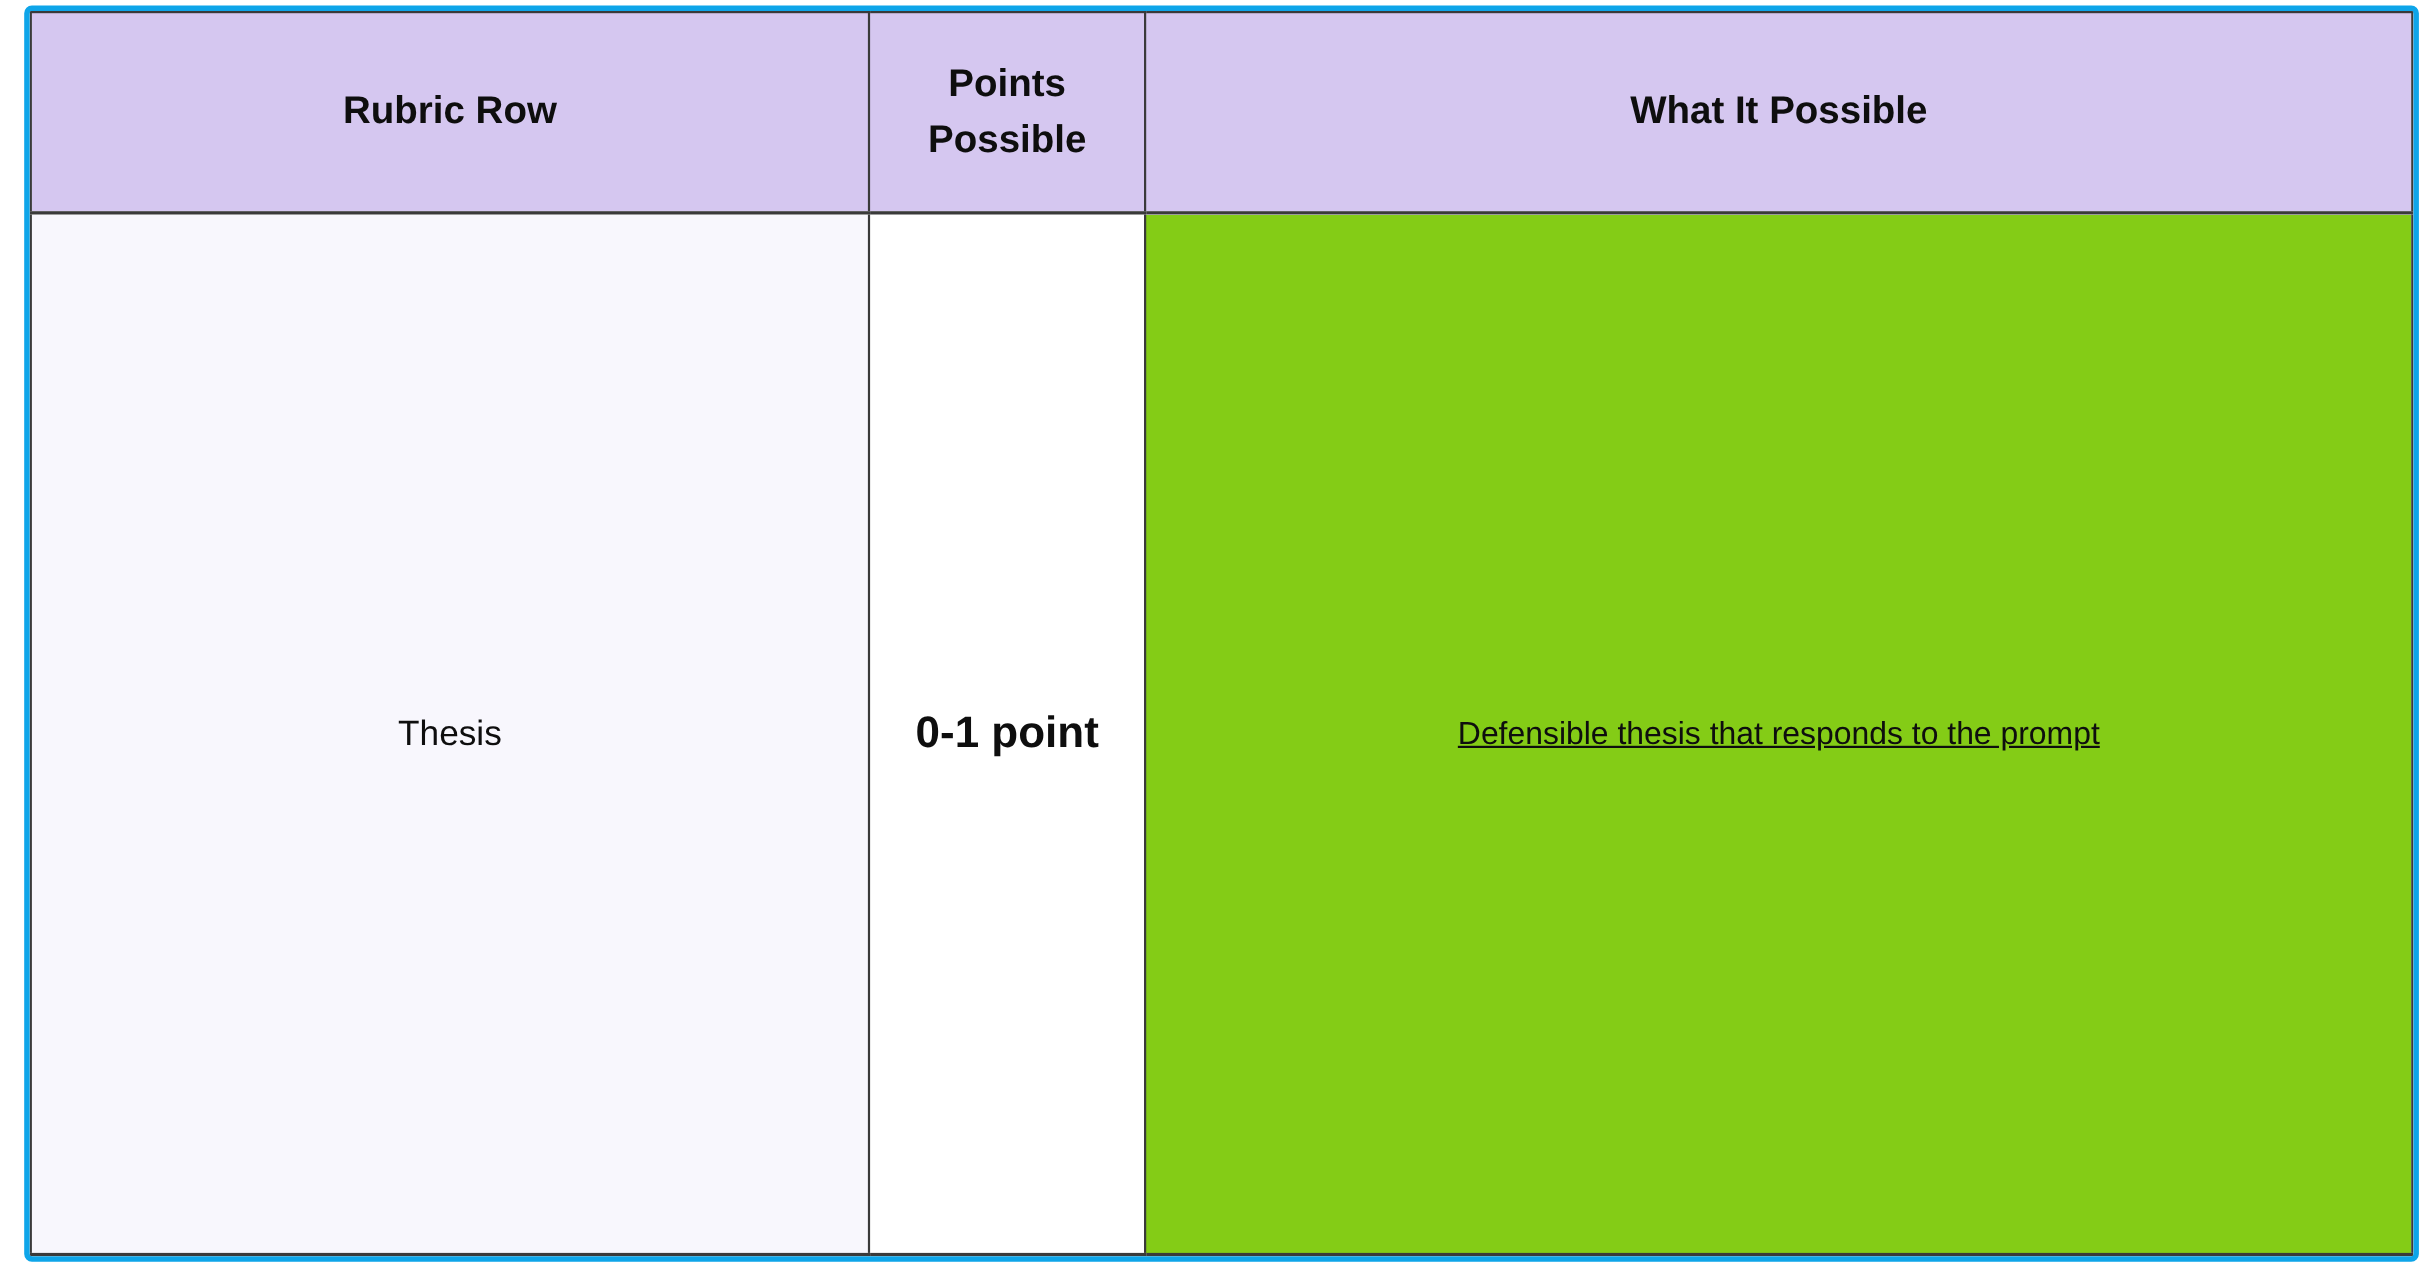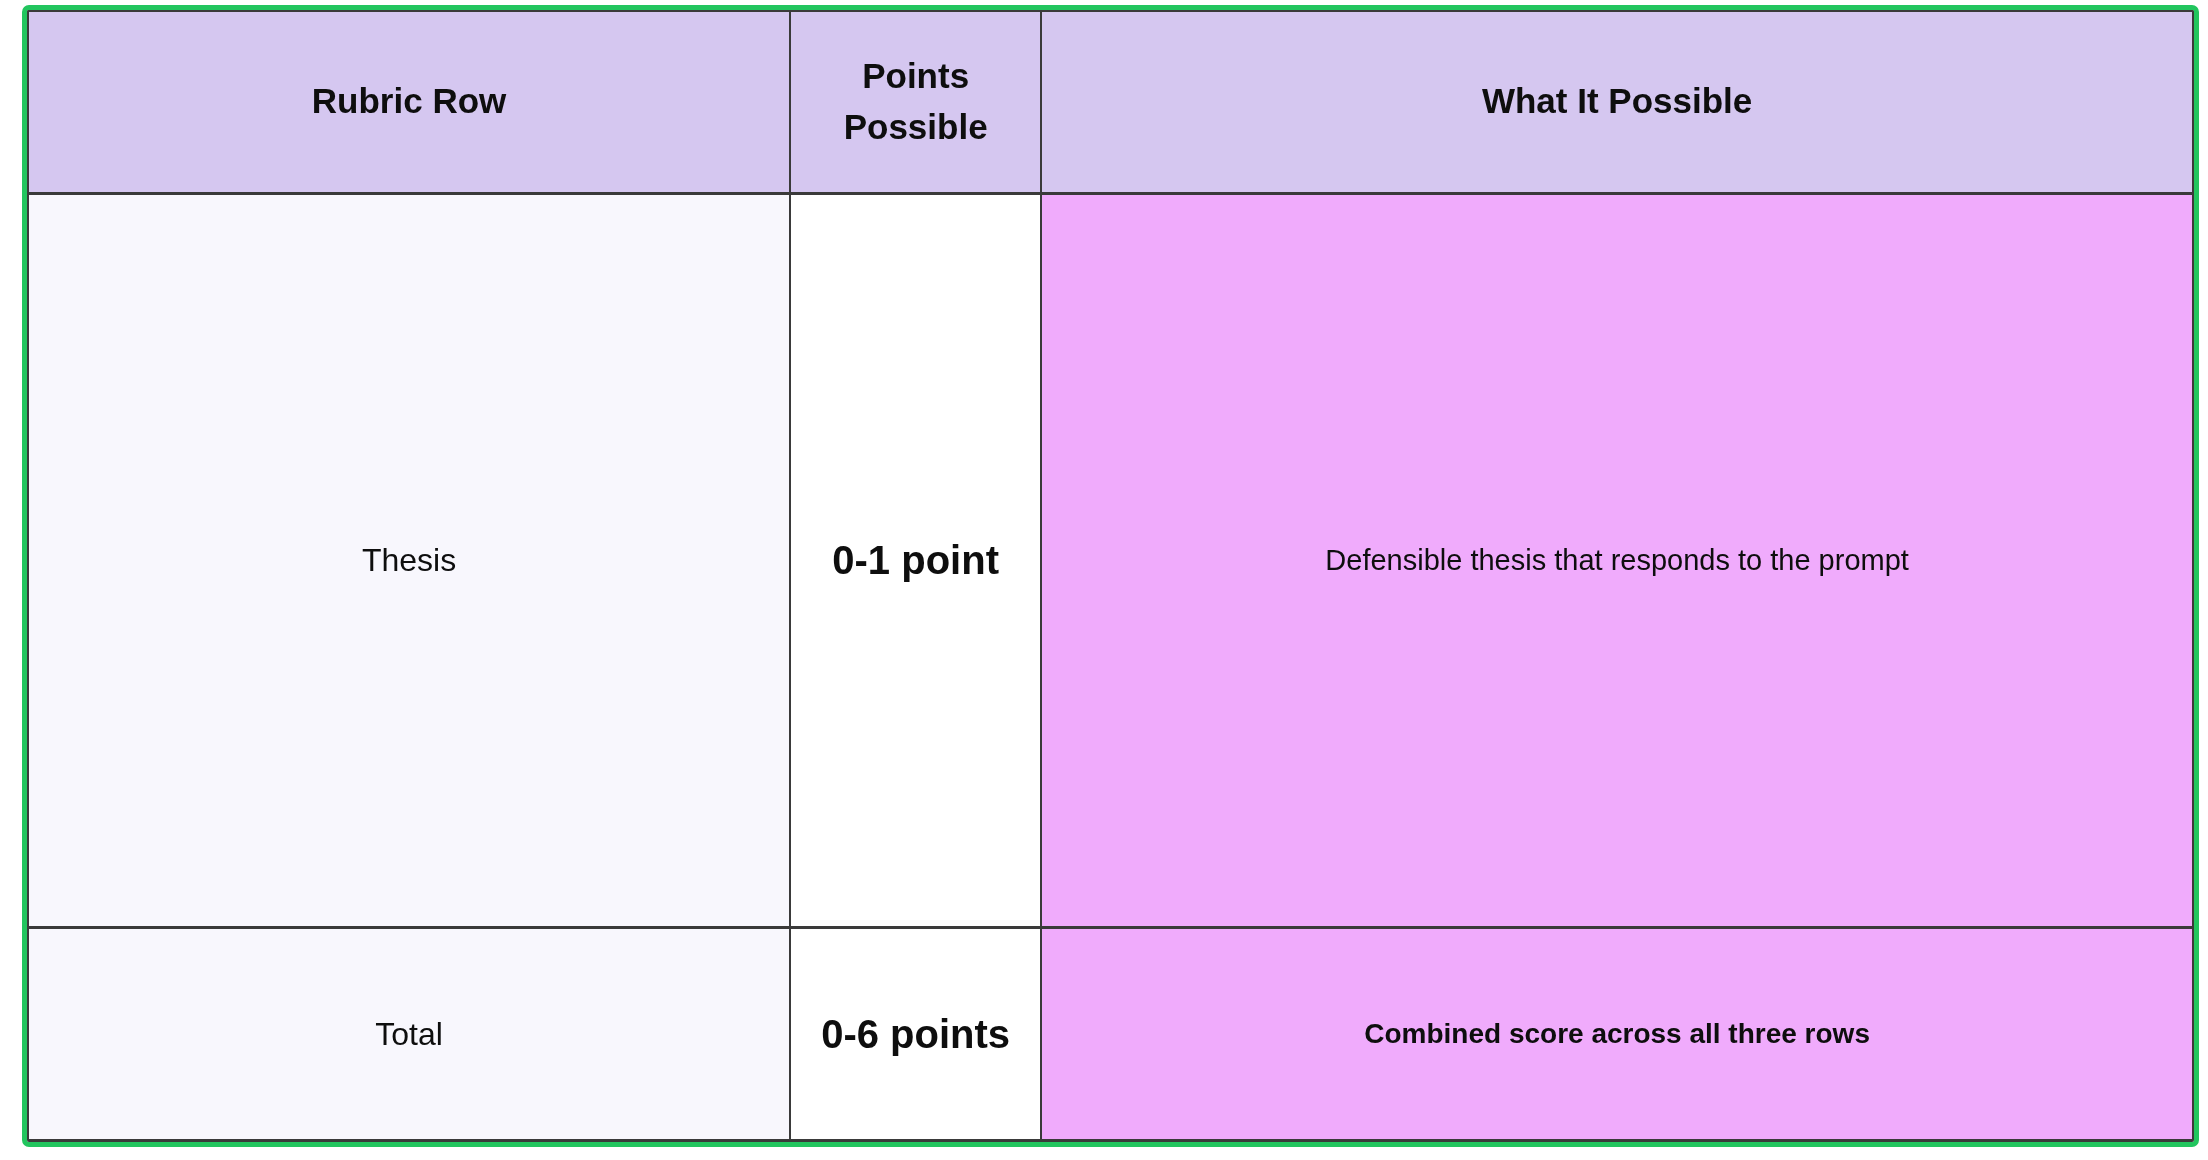--- a/index.html
+++ b/index.html
@@ -16,21 +16,21 @@
     width: 2208px;
     height: 1160px;
     background: #ffffff;
   }
   .table-frame {
     position: absolute;
     left: 6px;
     top: 5px;
     right: 9px;
     bottom: 13px;
-    border: 5px solid #22c55e;
+    border: 5px solid #0ea5e9;
     border-radius: 7px;
     overflow: hidden;
     background: #ffffff;
     margin-left: 16px;
   }
   table.rubric-table {
     width: 100%;
     height: 100%;
     border-collapse: collapse;
     table-layout: fixed;
@@ -63,25 +63,26 @@
     font-weight: normal;
     padding: 0 30px;
   }
   td.cell-points {
     background: #ffffff;
     font-size: 40px;
     font-weight: bold;
     padding: 0 10px;
   }
   td.cell-eval {
-    background: #f0abfc;
+    background: #84cc16;
     font-size: 29px;
     font-weight: normal;
     line-height: 1.6;
     padding: 0 80px;
+    text-decoration: underline;
   }
   tbody td { border-top-width: 3px; border-bottom-width: 3px; }
   tr.total-row td.cell-eval {
     font-weight: bold;
     font-size: 28px;
     padding: 0 40px;
   }
 </style>
 </head>
 <body>
@@ -100,21 +101,16 @@
           <th>Points Possible</th>
           <th>What It Possible</th>
         </tr>
       </thead>
       <tbody>
         <tr class="body-row">
           <td class="cell-name">Thesis</td>
           <td class="cell-points">0-1 point</td>
           <td class="cell-eval">Defensible thesis that responds to the prompt</td>
         </tr>
-        <tr class="total-row">
-          <td class="cell-name">Total</td>
-          <td class="cell-points">0-6 points</td>
-          <td class="cell-eval">Combined score across all three rows</td>
-        </tr>
       </tbody>
     </table>
   </div>
 </div>
 
 </body></html>

